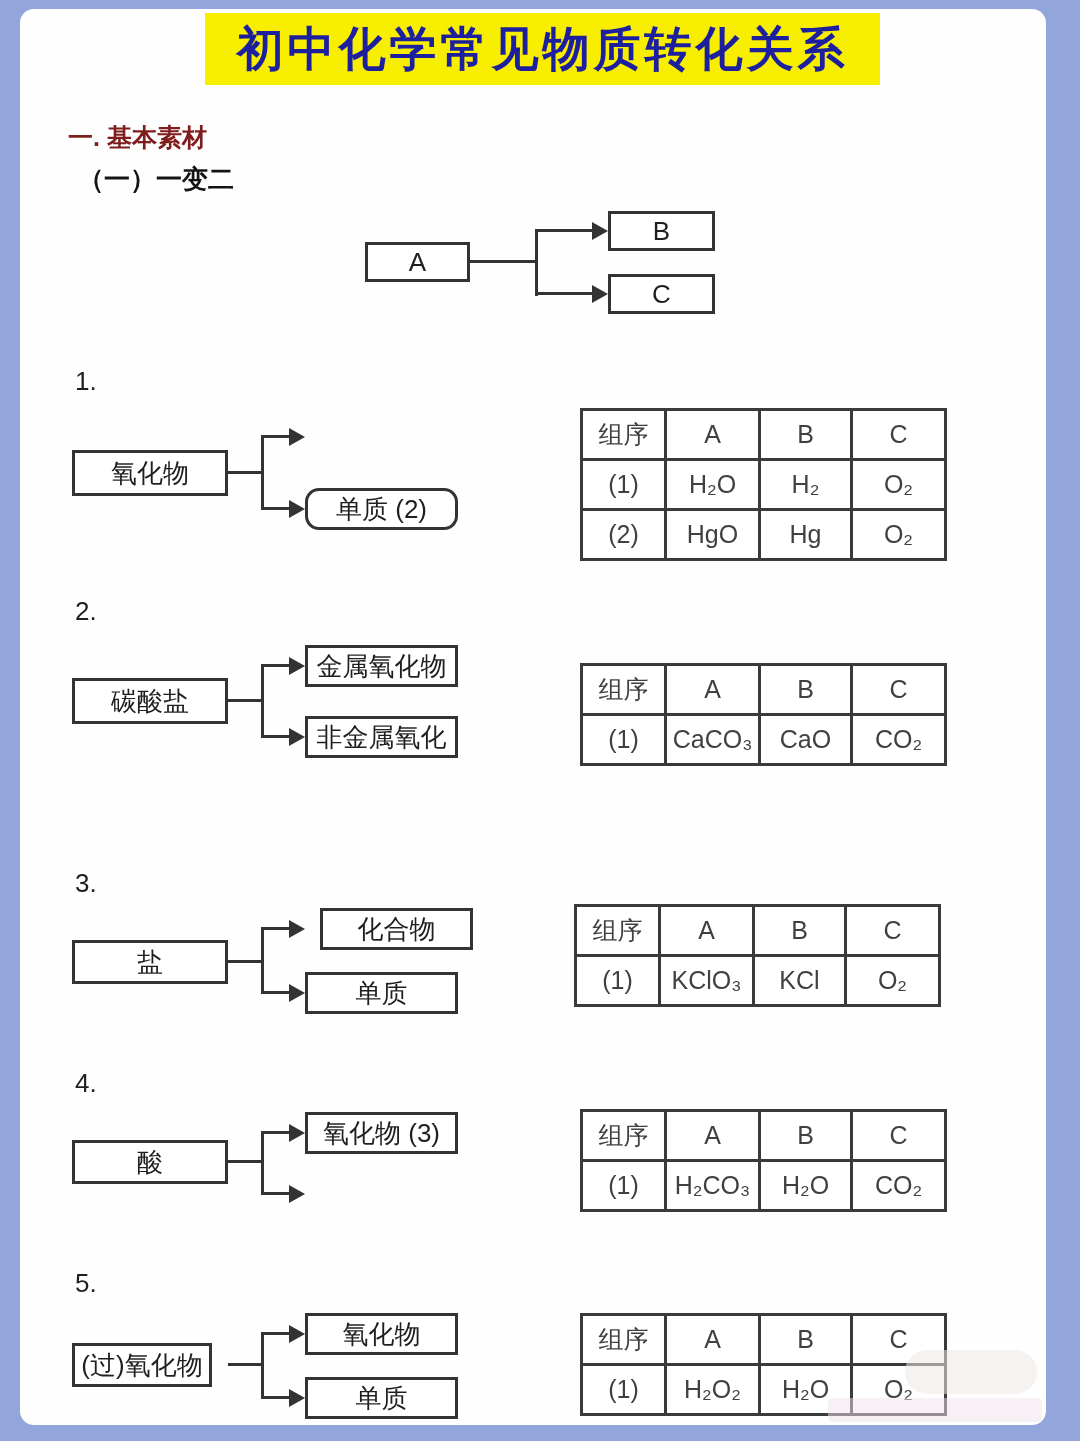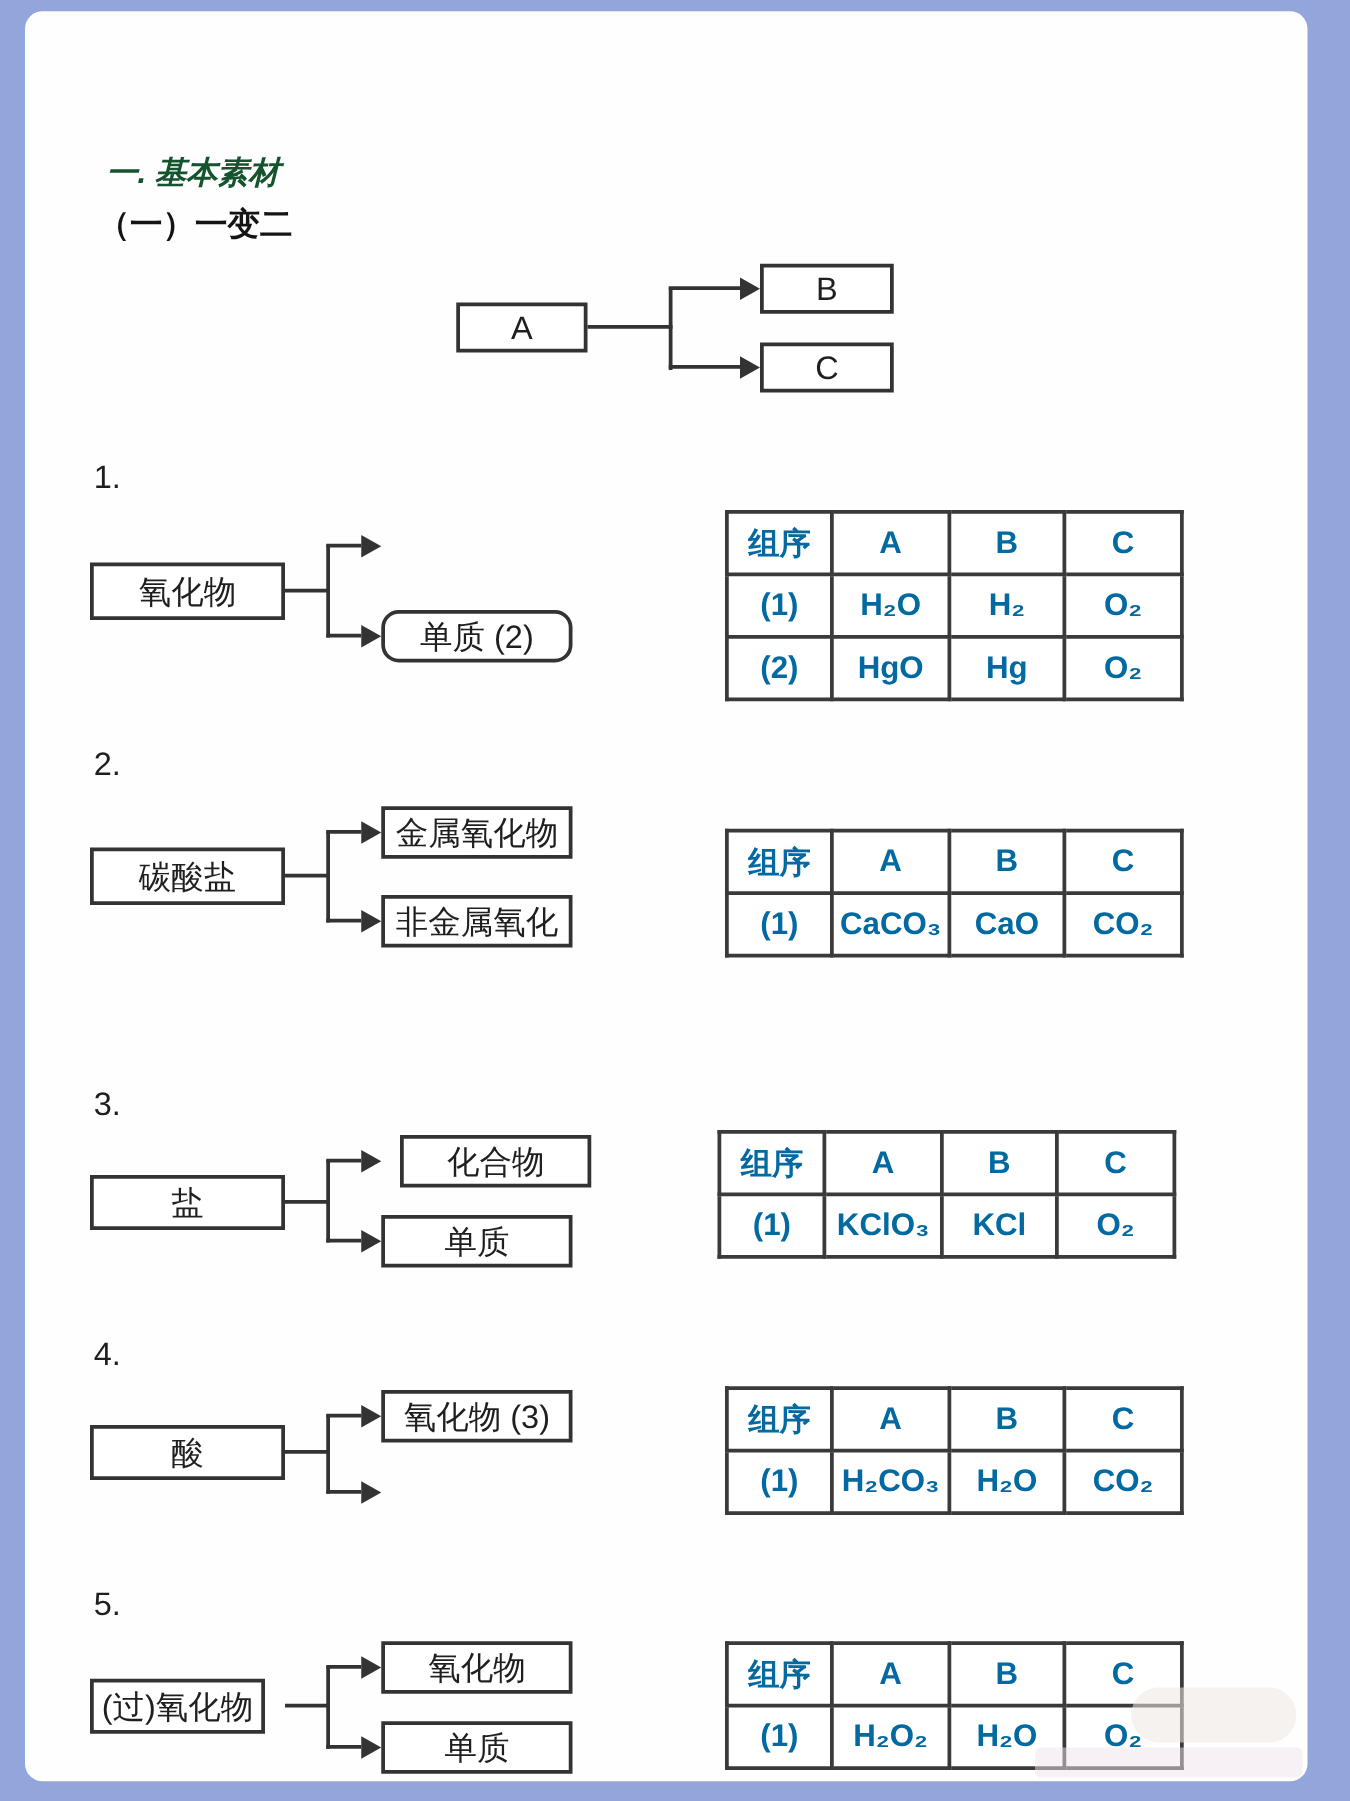--- a/index.html
+++ b/index.html
@@ -2,39 +2,42 @@
 <html><head>
 <meta charset="utf-8">
 <style>
   html,body{margin:0;padding:0;}
   body{font-family:"Liberation Sans","DejaVu Sans",sans-serif;}
   .page{position:relative;width:1080px;height:1441px;background:#93a6db;overflow:hidden;}
   .card{position:absolute;left:20px;top:9px;width:1026px;height:1416px;background:#fefefe;border-radius:14px;}
   .title-band{position:absolute;left:205px;top:13px;width:675px;height:72px;background:#f8ee00;
     display:flex;align-items:center;justify-content:center;}
   .title-text{font-size:47px;font-weight:800;letter-spacing:4px;color:#1c1f9e;white-space:nowrap;}
-  .h-blue{position:absolute;left:85px;top:121px;font-size:25px;font-weight:700;color:#14532d;font-style:italic;}
+  .h-blue{position:absolute;left:68px;top:121px;font-size:25px;font-weight:700;color:#7f1d1d;}
   .h-black{position:absolute;left:78px;top:162px;font-size:26px;font-weight:700;color:#141414;}
   .num{position:absolute;font-size:26px;color:#1f1f1f;}
   .box{position:absolute;border:3px solid #333;background:#fff;display:flex;align-items:center;
     justify-content:center;font-size:26px;color:#1f1f1f;box-sizing:border-box;white-space:nowrap;}
   .hline,.vline{position:absolute;background:#333;}
   .ahead{position:absolute;width:0;height:0;border-top:9px solid transparent;
     border-bottom:9px solid transparent;border-left:16px solid #333;}
   .dtable{position:absolute;border-collapse:collapse;background:#fff;table-layout:fixed;}
   .dtable th,.dtable td{border:3px solid #3a3a3a;text-align:center;vertical-align:middle;
-    font-weight:700;font-size:25px;color:#0369a1;height:47px;padding:0;white-space:nowrap;}
+    font-weight:400;font-size:25px;color:#404040;height:47px;padding:0;white-space:nowrap;}
   .wm{position:absolute;pointer-events:none;}
 </style>
 </head>
 <body>
 
 <div class="page">
   <div class="card"></div>
 
+  <div class="title-band">
+    <span class="title-text">初中化学常见物质转化关系</span>
+  </div>
   <div class="h-blue">一. 基本素材</div>
   <div class="h-black">（一）一变二</div>
 
   <div class="box" style="left:365px;top:242px;width:105px;height:40px;">A</div>
   <div class="hline" style="left:470px;top:260px;width:68px;height:3px;"></div>
   <div class="vline" style="left:535px;top:230px;width:3px;height:66px;"></div>
   <div class="hline" style="left:535px;top:229px;width:57px;height:3px;"></div>
   <div class="ahead" style="left:592px;top:222px;"></div>
   <div class="hline" style="left:535px;top:292px;width:57px;height:3px;"></div>
   <div class="ahead" style="left:592px;top:285px;"></div>

